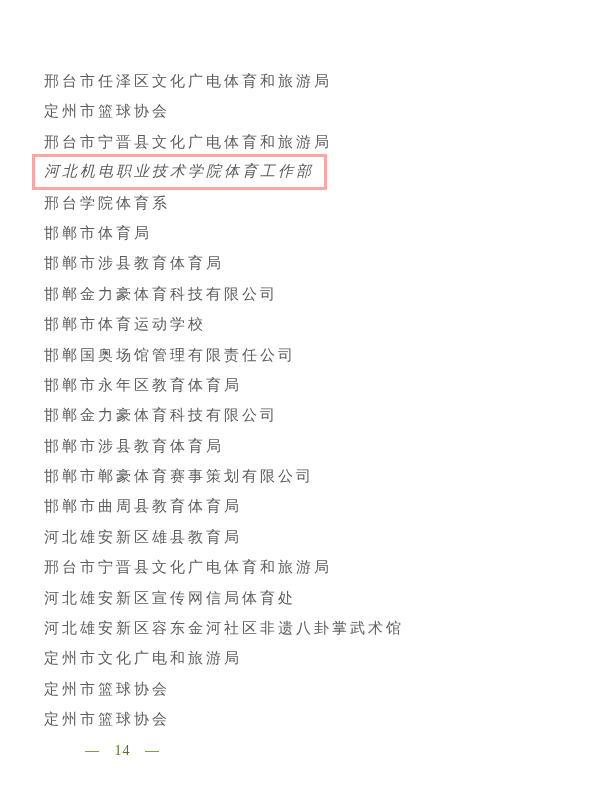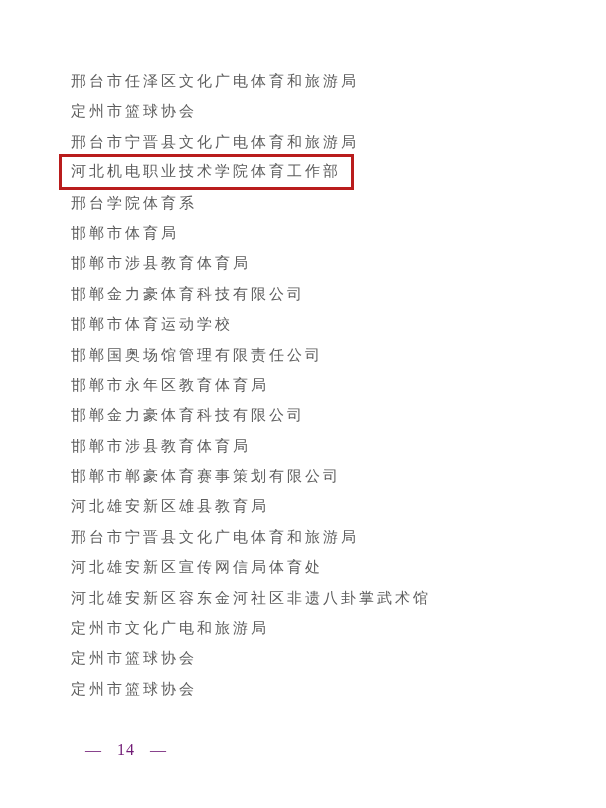--- a/index.html
+++ b/index.html
@@ -17,50 +17,51 @@
   }
   .doc-list {
     position: absolute;
     top: 66px;
     left: 0;
     right: 0;
   }
   .doc-row {
     height: 30.4px;
     line-height: 30.4px;
-    padding-left: 71px;
+    padding-left: 44px;
     white-space: nowrap;
   }
   .doc-row .row-text {
     font-size: 15px;
     letter-spacing: 3px;
     color: #5d5d5d;
   }
   .red-box {
     display: inline-block;
     line-height: normal;
-    border: 3px solid #b91c1c;
+    border: 3px solid #fca5a5;
     padding: 5px 10px 6px 9px;
     margin-left: -12px;
     vertical-align: middle;
     margin-top: -4px;
+    font-style: italic;
   }
   .red-box .row-text {
     color: #5d5d5d;
   }
   .page-footer {
     position: absolute;
     top: 738px;
     left: 85px;
     height: 24px;
     line-height: 24px;
   }
   .page-number {
-    font-size: 16px;
-    color: #701a75;
+    font-size: 14px;
+    color: #4d7c0f;
     word-spacing: 10px;
     letter-spacing: 1px;
   }
 </style>
 </head>
 <body>
 
 <div class="page">
   <div class="doc-list">
     <div class="doc-row"><span class="row-text">邢台市任泽区文化广电体育和旅游局</span></div>
@@ -72,20 +73,21 @@
     <div class="doc-row"><span class="row-text">邢台学院体育系</span></div>
     <div class="doc-row"><span class="row-text">邯郸市体育局</span></div>
     <div class="doc-row"><span class="row-text">邯郸市涉县教育体育局</span></div>
     <div class="doc-row"><span class="row-text">邯郸金力豪体育科技有限公司</span></div>
     <div class="doc-row"><span class="row-text">邯郸市体育运动学校</span></div>
     <div class="doc-row"><span class="row-text">邯郸国奥场馆管理有限责任公司</span></div>
     <div class="doc-row"><span class="row-text">邯郸市永年区教育体育局</span></div>
     <div class="doc-row"><span class="row-text">邯郸金力豪体育科技有限公司</span></div>
     <div class="doc-row"><span class="row-text">邯郸市涉县教育体育局</span></div>
     <div class="doc-row"><span class="row-text">邯郸市郸豪体育赛事策划有限公司</span></div>
+    <div class="doc-row"><span class="row-text">邯郸市曲周县教育体育局</span></div>
     <div class="doc-row"><span class="row-text">河北雄安新区雄县教育局</span></div>
     <div class="doc-row"><span class="row-text">邢台市宁晋县文化广电体育和旅游局</span></div>
     <div class="doc-row"><span class="row-text">河北雄安新区宣传网信局体育处</span></div>
     <div class="doc-row"><span class="row-text">河北雄安新区容东金河社区非遗八卦掌武术馆</span></div>
     <div class="doc-row"><span class="row-text">定州市文化广电和旅游局</span></div>
     <div class="doc-row"><span class="row-text">定州市篮球协会</span></div>
     <div class="doc-row"><span class="row-text">定州市篮球协会</span></div>
   </div>
 
   <div class="page-footer">

